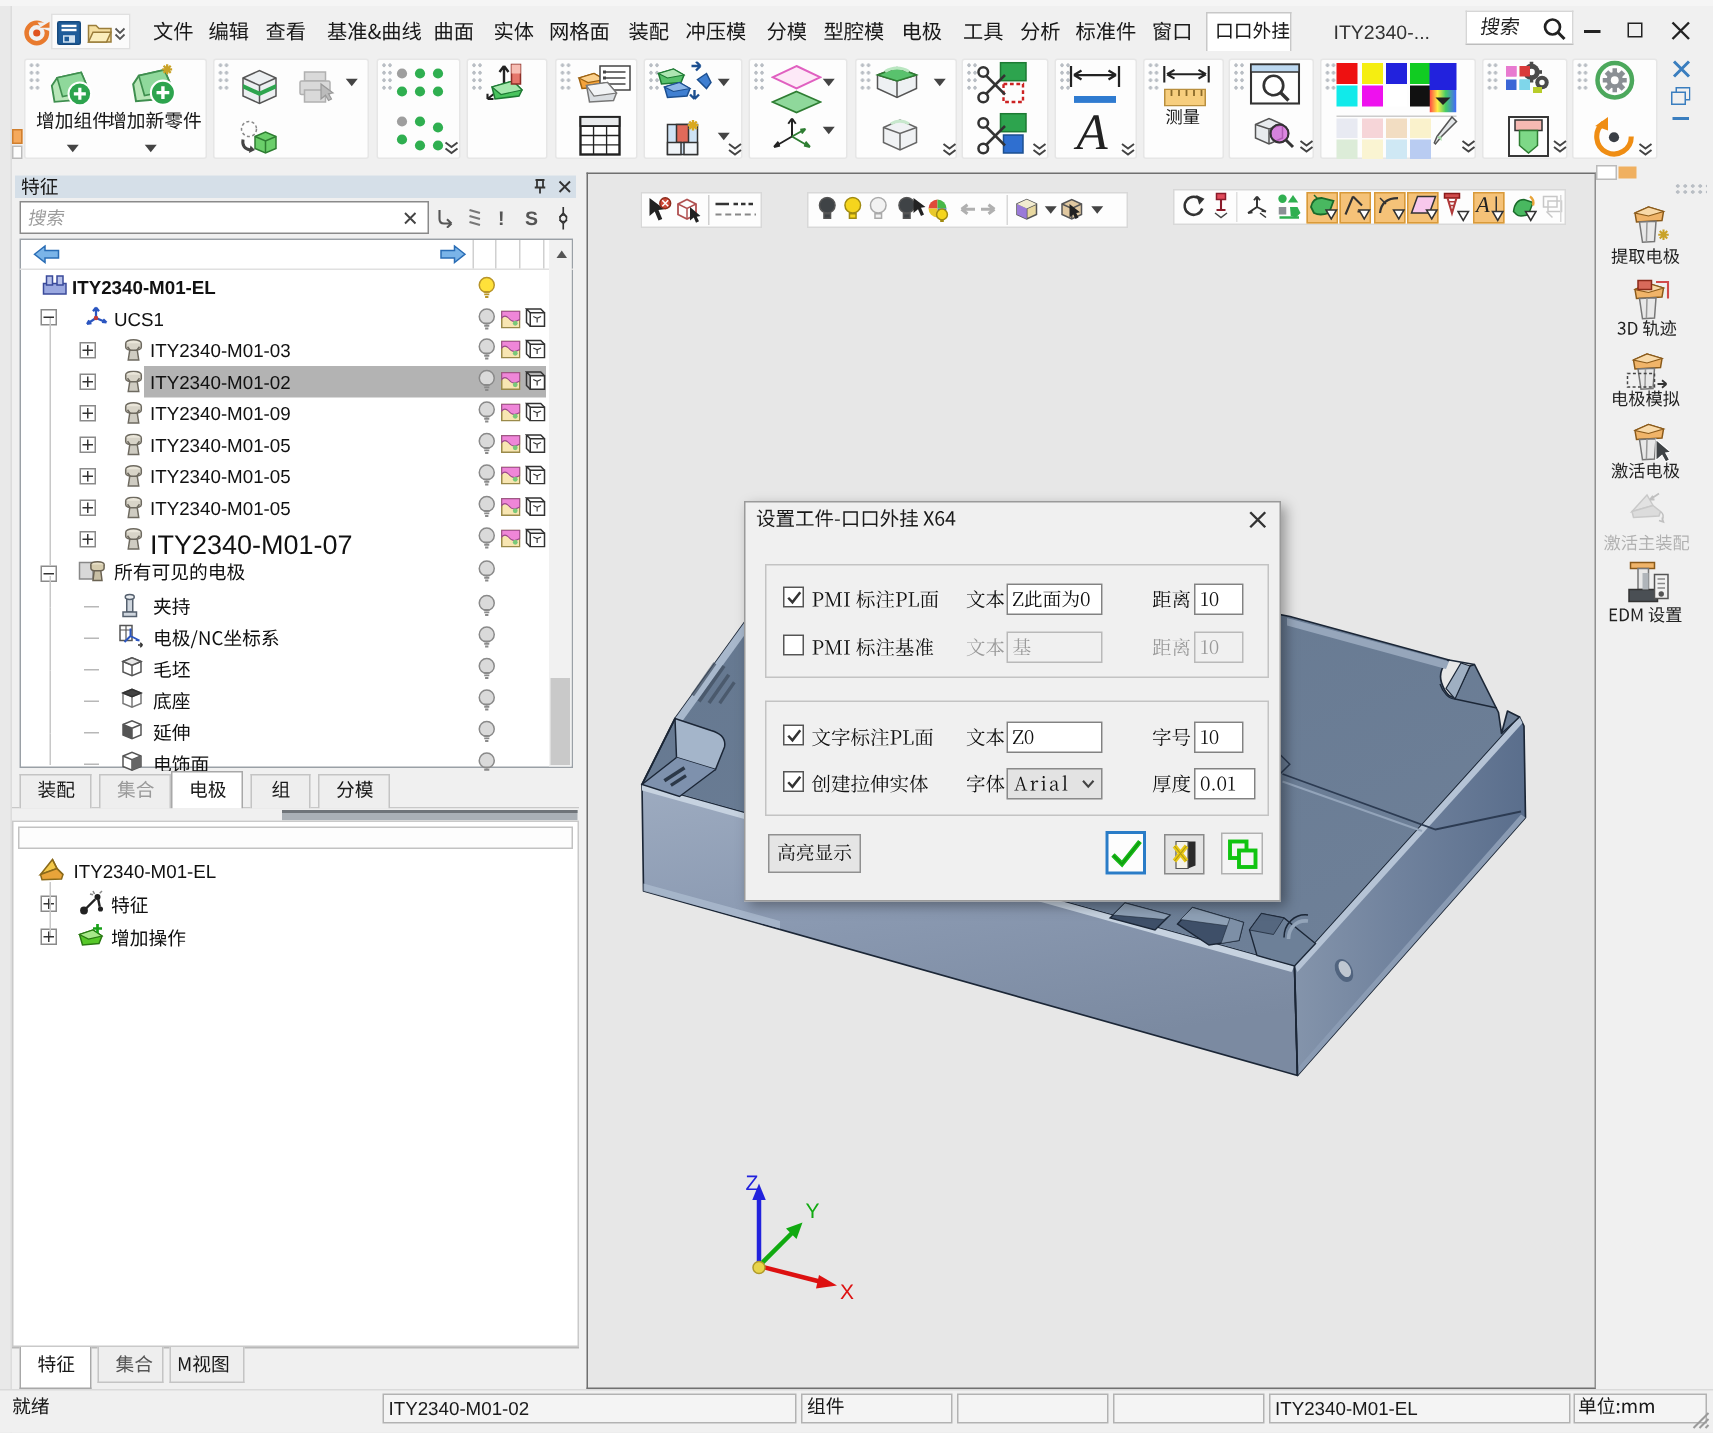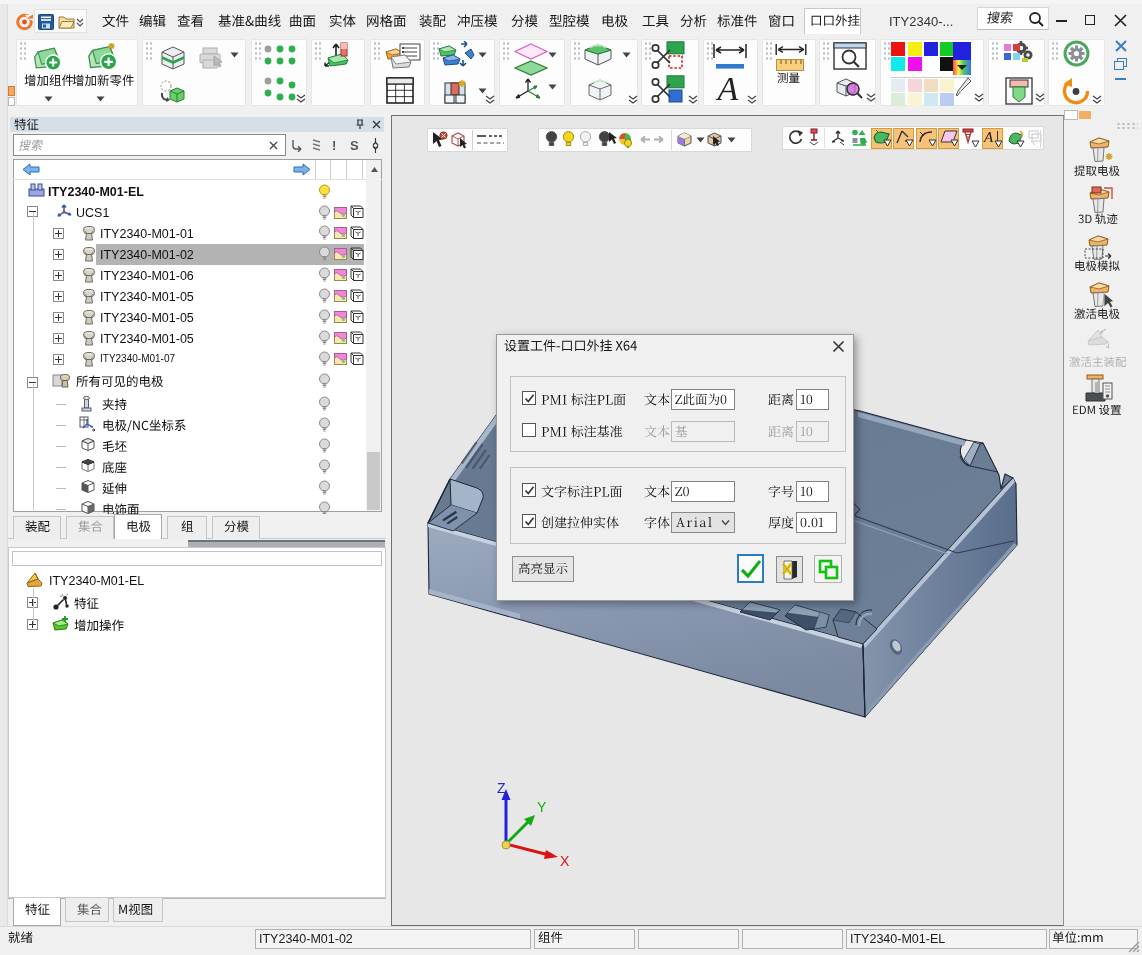--- a/index.html
+++ b/index.html
@@ -543,21 +543,21 @@
   </svg>
 <div class="abs" style="left:53px;top:228px;width:11px;height:11px;background:#fff;border:1px solid #8a8a8a"></div>
 <div class="abs" style="left:55px;top:233px;width:7px;height:1.4px;background:#333"></div>
 <div class="abs" style="left:57.8px;top:230px;width:1.4px;height:7px;background:#333"></div>
 <svg class="abs" style="left:82px;top:226px" width="14" height="15" viewBox="0 0 14 15">
 <ellipse cx="7" cy="2.8" rx="5.2" ry="2.3" fill="#eae6da" stroke="#6e6a60"></ellipse>
 <path d="M1.8 2.8 V5.5 A5.2 2.3 0 0 0 12.2 5.5 V2.8" fill="#d8d4c8" stroke="#6e6a60"></path>
 <path d="M4.5 7.5 H9.5 L10.5 14 H3.5 Z" fill="#cfccc2" stroke="#6e6a60"></path>
 <path d="M3 5.2 L4.8 7.5 M11 5.2 L9.2 7.5" stroke="#6e6a60" fill="none"></path>
   </svg>
-<div class="lat" style="left:100px;top:227px;font-size:12.5px;color:#111">ITY2340-M01-01</div>
+<div class="lat" style="left:100px;top:227px;font-size:12.5px;color:#111">ITY2340-M01-03</div>
 <svg class="abs" style="left:318px;top:225px" width="13" height="16" viewBox="0 0 13 16">
 <circle cx="6.5" cy="6" r="5" fill="#dadada" stroke="#8a8a8a" stroke-width="1"></circle>
 <path d="M4.5 10.6 H8.5 M4.8 12.3 H8.2 M5.4 14 H7.6" stroke="#8a8a8a" stroke-width="1.2"></path>
   </svg>
 <svg class="abs" style="left:334px;top:227px" width="13" height="12">
 <rect x="0.5" y="0.5" width="12" height="11" fill="#f8e6b2" stroke="#9a8a4a"></rect>
 <path d="M0.5 0.5 H12.5 V6 Q8 9 5 5 Q2.5 2.5 0.5 5 Z" fill="#ef86d8" stroke="#9a4a8a" stroke-width="0.7"></path>
 <circle cx="9.5" cy="8.5" r="1.6" fill="#7ac87a"></circle>
   </svg>
 <svg class="abs" style="left:350px;top:226px" width="14" height="13" viewBox="0 0 14 13">
@@ -592,21 +592,21 @@
   </svg>
 <div class="abs" style="left:53px;top:270px;width:11px;height:11px;background:#fff;border:1px solid #8a8a8a"></div>
 <div class="abs" style="left:55px;top:275px;width:7px;height:1.4px;background:#333"></div>
 <div class="abs" style="left:57.8px;top:272px;width:1.4px;height:7px;background:#333"></div>
 <svg class="abs" style="left:82px;top:268px" width="14" height="15" viewBox="0 0 14 15">
 <ellipse cx="7" cy="2.8" rx="5.2" ry="2.3" fill="#eae6da" stroke="#6e6a60"></ellipse>
 <path d="M1.8 2.8 V5.5 A5.2 2.3 0 0 0 12.2 5.5 V2.8" fill="#d8d4c8" stroke="#6e6a60"></path>
 <path d="M4.5 7.5 H9.5 L10.5 14 H3.5 Z" fill="#cfccc2" stroke="#6e6a60"></path>
 <path d="M3 5.2 L4.8 7.5 M11 5.2 L9.2 7.5" stroke="#6e6a60" fill="none"></path>
   </svg>
-<div class="lat" style="left:100px;top:269px;font-size:12.5px;color:#111">ITY2340-M01-06</div>
+<div class="lat" style="left:100px;top:269px;font-size:12.5px;color:#111">ITY2340-M01-09</div>
 <svg class="abs" style="left:318px;top:267px" width="13" height="16" viewBox="0 0 13 16">
 <circle cx="6.5" cy="6" r="5" fill="#dadada" stroke="#8a8a8a" stroke-width="1"></circle>
 <path d="M4.5 10.6 H8.5 M4.8 12.3 H8.2 M5.4 14 H7.6" stroke="#8a8a8a" stroke-width="1.2"></path>
   </svg>
 <svg class="abs" style="left:334px;top:269px" width="13" height="12">
 <rect x="0.5" y="0.5" width="12" height="11" fill="#f8e6b2" stroke="#9a8a4a"></rect>
 <path d="M0.5 0.5 H12.5 V6 Q8 9 5 5 Q2.5 2.5 0.5 5 Z" fill="#ef86d8" stroke="#9a4a8a" stroke-width="0.7"></path>
 <circle cx="9.5" cy="8.5" r="1.6" fill="#7ac87a"></circle>
   </svg>
 <svg class="abs" style="left:350px;top:268px" width="14" height="13" viewBox="0 0 14 13">
@@ -688,21 +688,21 @@
   </svg>
 <div class="abs" style="left:53px;top:354px;width:11px;height:11px;background:#fff;border:1px solid #8a8a8a"></div>
 <div class="abs" style="left:55px;top:359px;width:7px;height:1.4px;background:#333"></div>
 <div class="abs" style="left:57.8px;top:356px;width:1.4px;height:7px;background:#333"></div>
 <svg class="abs" style="left:82px;top:352px" width="14" height="15" viewBox="0 0 14 15">
 <ellipse cx="7" cy="2.8" rx="5.2" ry="2.3" fill="#eae6da" stroke="#6e6a60"></ellipse>
 <path d="M1.8 2.8 V5.5 A5.2 2.3 0 0 0 12.2 5.5 V2.8" fill="#d8d4c8" stroke="#6e6a60"></path>
 <path d="M4.5 7.5 H9.5 L10.5 14 H3.5 Z" fill="#cfccc2" stroke="#6e6a60"></path>
 <path d="M3 5.2 L4.8 7.5 M11 5.2 L9.2 7.5" stroke="#6e6a60" fill="none"></path>
   </svg>
-<div class="lat" style="left:100px;top:353px;font-size:10px;color:#111">ITY2340-M01-07</div>
+<div class="lat" style="left:100px;top:353px;font-size:18px;color:#111">ITY2340-M01-07</div>
 <svg class="abs" style="left:318px;top:351px" width="13" height="16" viewBox="0 0 13 16">
 <circle cx="6.5" cy="6" r="5" fill="#dadada" stroke="#8a8a8a" stroke-width="1"></circle>
 <path d="M4.5 10.6 H8.5 M4.8 12.3 H8.2 M5.4 14 H7.6" stroke="#8a8a8a" stroke-width="1.2"></path>
   </svg>
 <svg class="abs" style="left:334px;top:353px" width="13" height="12">
 <rect x="0.5" y="0.5" width="12" height="11" fill="#f8e6b2" stroke="#9a8a4a"></rect>
 <path d="M0.5 0.5 H12.5 V6 Q8 9 5 5 Q2.5 2.5 0.5 5 Z" fill="#ef86d8" stroke="#9a4a8a" stroke-width="0.7"></path>
 <circle cx="9.5" cy="8.5" r="1.6" fill="#7ac87a"></circle>
   </svg>
 <svg class="abs" style="left:350px;top:352px" width="14" height="13" viewBox="0 0 14 13">

